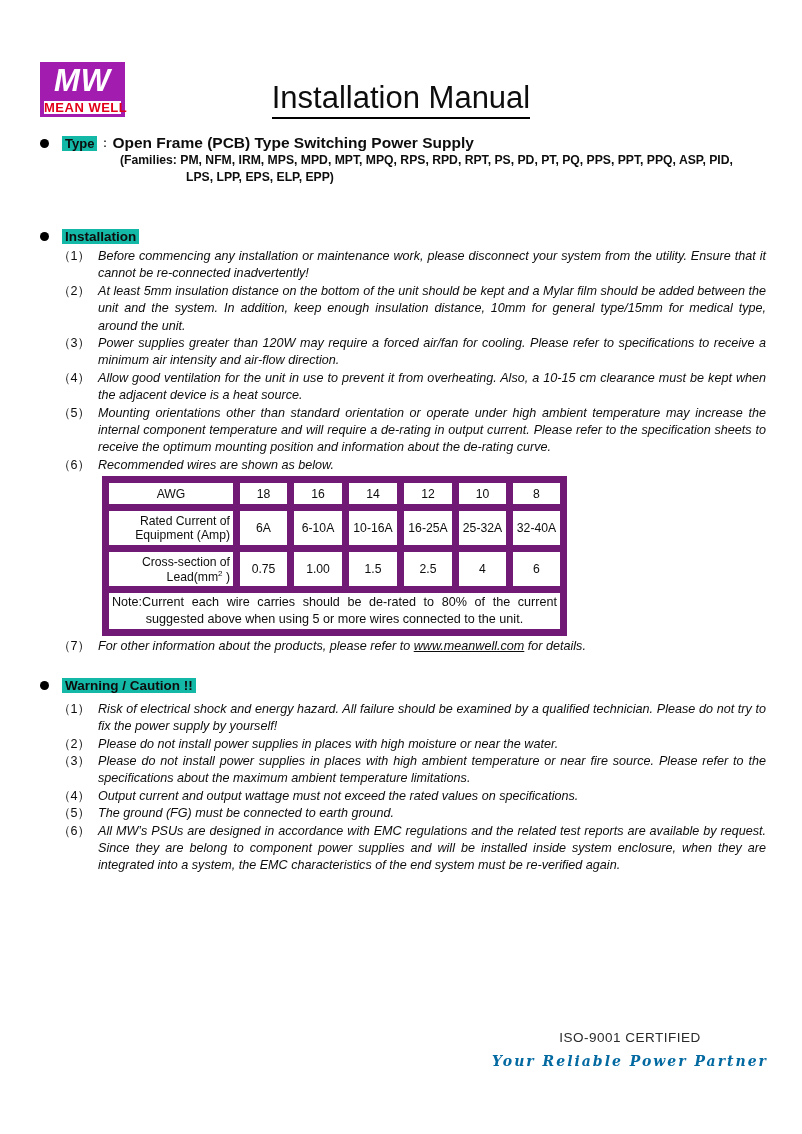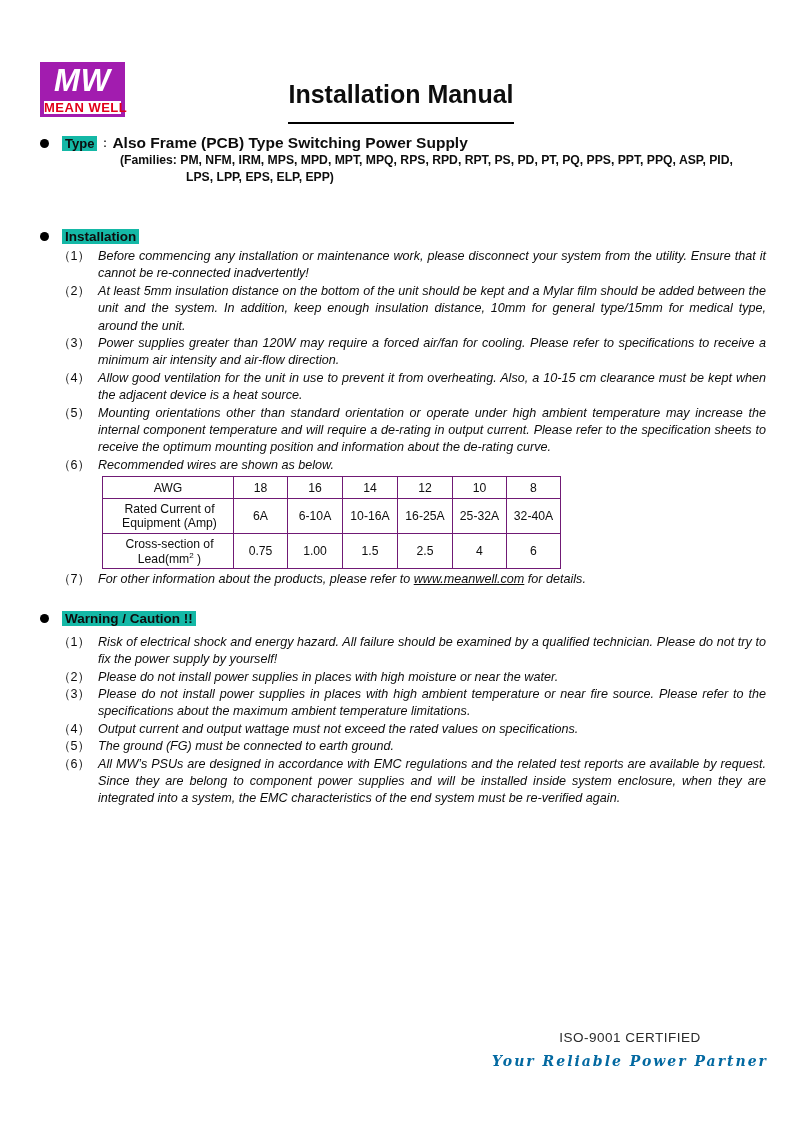--- a/index.html
+++ b/index.html
@@ -14,22 +14,22 @@
     color:#fff; font-weight:bold; font-style:italic; font-size:31px; line-height:37px;
     text-align:center; letter-spacing:1px;
   }
   .logo-band {
     position:absolute; left:4px; right:4px; bottom:3px; height:13px; background:#fff;
     color:#e2001a; font-size:13px; font-weight:bold; text-align:right; line-height:13px;
     letter-spacing:0.5px; white-space:nowrap;
   }
   .title-wrap { position:absolute; top:80px; left:0; right:0; text-align:center; }
   .title {
-    display:inline-block; font-size:25px; font-weight:bold;
-    border-bottom:2.5px solid #000; padding-bottom:13px;
+    display:inline-block; font-size:31px; font-weight:normal;
+    border-bottom:2.5px solid #000; padding-bottom:1px;
   }
 
   
   .content { position:absolute; top:132px; left:40px; width:726px; }
 
   .bullet { display:inline-block; width:9px; height:9px; border-radius:50%; background:#000;
             margin-right:13px; flex:0 0 9px; }
   .hl { background:#14b8a6; padding:0 3px; }
 
   .type-row { display:flex; align-items:center; margin-top:2px; }
@@ -51,22 +51,22 @@
   .items { margin-left:18px; }
   .item { display:flex; font-size:12.6px; line-height:17.4px; }
   .item .num { flex:0 0 40px; white-space:nowrap; }
   .item .itext { flex:1; text-align:justify;font-style:italic; }
   .link { text-decoration:underline; cursor:pointer; color:inherit; }
 
   
   .wire-table-wrap { margin:2px 0 2px 44px; }
   table.wire { border-collapse:collapse; width:458px; table-layout:fixed;
                font-size:12.2px; border:1.5px solid #000; }
-  table.wire td { border:1px solid #701a75; text-align:center; padding:1px 3px; }
-  table.wire td.rowlabel { text-align:center; padding-left:6px; }
+  table.wire td { border:7px solid #701a75; text-align:center; padding:1px 3px; }
+  table.wire td.rowlabel { text-align:right; padding-left:6px; }
   table.wire tr.hdr td { height:19px; }
   table.wire tr.datarow td { height:32px; }
   td.notecell { text-align:left; padding:2px 5px 3px 5px; }
   .note-l1 { text-align:justify; text-align-last:justify; font-size:12.6px; line-height:17px; }
   .note-l2 { text-align:center; font-size:12.6px; line-height:17px; }
   sup { font-size:8px; }
 
   .gap8 { height:8px; } .gap18 { height:18px; } .gap22 { height:22px; }
   .gap4 { height:4px; }
 
@@ -90,21 +90,21 @@
   <div class="title-wrap">
     <span class="title">Installation Manual</span>
   </div>
 
   <div class="content">
 
     <div class="type-row">
       <span class="bullet"></span>
       <span class="hl type-label">Type</span>
       <span class="type-colon">：</span>
-      <span class="type-value">Also Frame (PCB) Type Switching Power Supply</span>
+      <span class="type-value">Open Frame (PCB) Type Switching Power Supply</span>
     </div>
     <div class="families families-l1">(Families: PM, NFM, IRM, MPS, MPD, MPT, MPQ, RPS, RPD, RPT, PS, PD, PT, PQ, PPS, PPT, PPQ, ASP, PID,</div>
     <div class="families families-l2">LPS, LPP, EPS, ELP, EPP)</div>
 
     <div class="gap22"></div>
 
     <div class="gap4"></div>
 
     <div class="gap18"></div>
 
@@ -174,20 +174,26 @@
               <span>Cross-section of</span><br>
               <span>Lead(mm</span><sup>2</sup><span> )</span>
             </td>
             <td>0.75</td>
             <td>1.00</td>
             <td>1.5</td>
             <td>2.5</td>
             <td>4</td>
             <td>6</td>
           </tr>
+          <tr>
+            <td class="notecell" colspan="7">
+              <div class="note-l1">Note:Current each wire carries should be de-rated to 80% of the current</div>
+              <div class="note-l2">suggested above when using 5 or more wires connected to the unit.</div>
+            </td>
+          </tr>
         </tbody>
           </table>
       </div>
 
       <div class="item">
         <span class="num">（7）</span>
         <div class="itext">
           <span>For other information about the products, please refer to </span><span class="link">www.meanwell.com</span><span> for details.</span>
         </div>
       </div>

